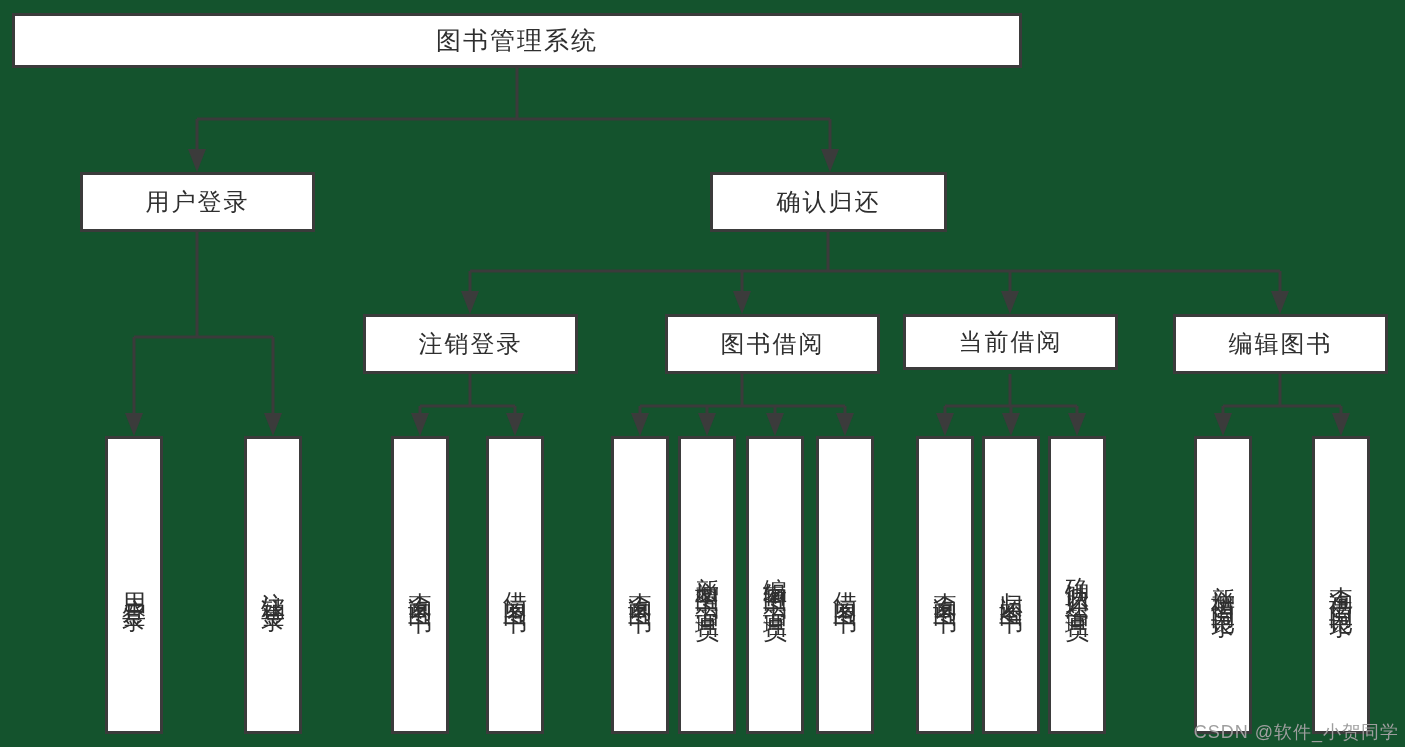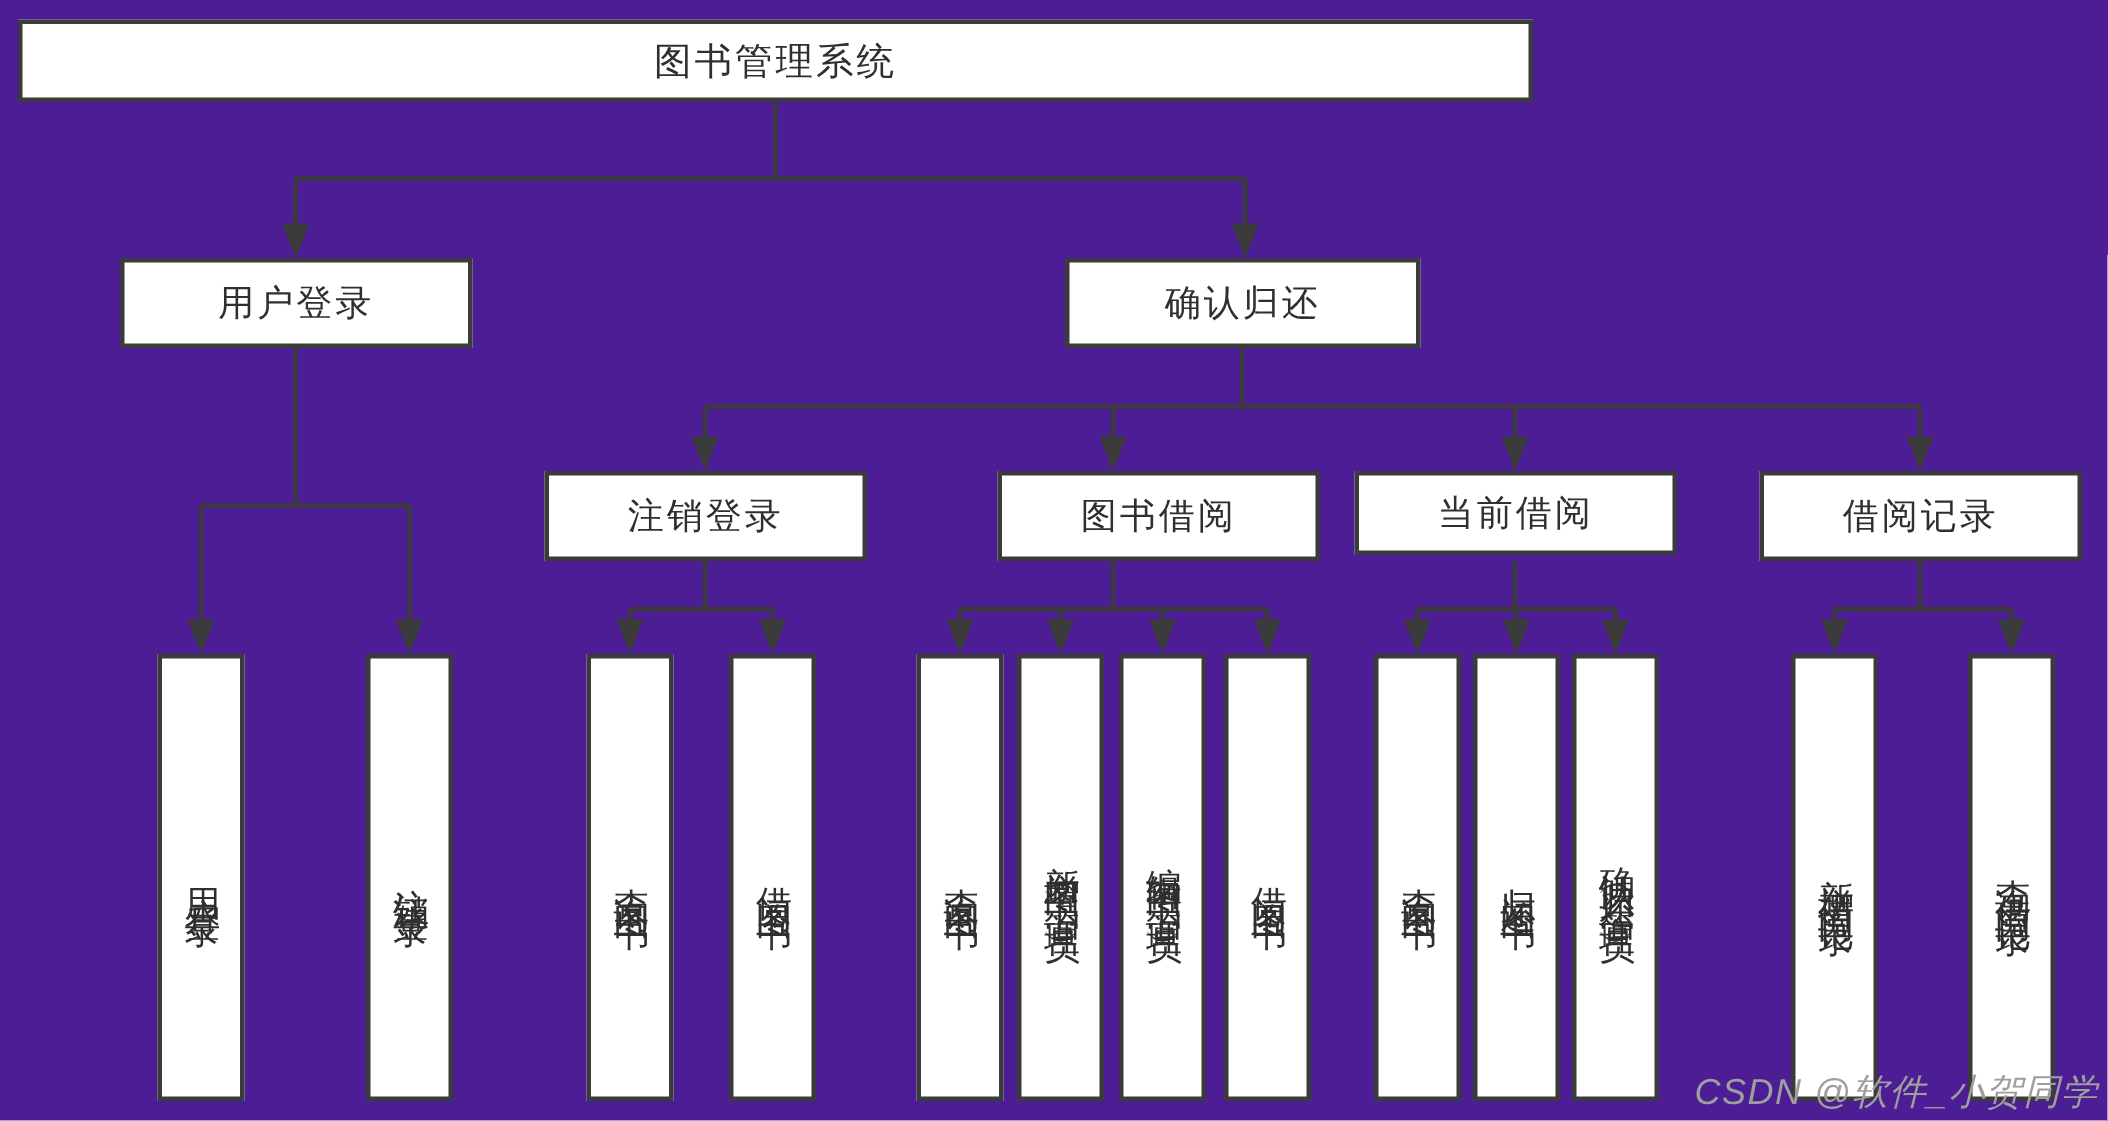--- a/index.html
+++ b/index.html
@@ -5,21 +5,21 @@
   html, body {
     margin: 0;
     padding: 0;
     background: #ffffff;
     font-family: "Liberation Sans", "DejaVu Sans", sans-serif;
   }
   .stage {
     position: relative;
     width: 1405px;
     height: 747px;
-    background: #4c1d95;
+    background: #14532d;
     overflow: hidden;
   }
   .wires {
     position: absolute;
     left: 0;
     top: 0;
     width: 1405px;
     height: 747px;
   }
   .node {
@@ -44,25 +44,24 @@
     writing-mode: vertical-rl;
     text-orientation: mixed;
     font-size: 24px;
     letter-spacing: 6px;
     line-height: 1;
   }
   .watermark {
     position: absolute;
     right: 6px;
     bottom: 3px;
-    font-size: 24px;
+    font-size: 18px;
     letter-spacing: 1px;
     color: #9e9e9e;
     white-space: nowrap;
-    font-style: italic;
   }
 </style>
 </head>
 <body>
 
 <div class="stage">
 
   <svg class="wires" viewBox="0 0 1405 747" xmlns="http://www.w3.org/2000/svg">
     <g stroke="#3b3b3b" stroke-width="3" fill="none">
       <path d="M517,68 V119 M197,119 H830 M197,119 V152 M830,119 V152"></path>
@@ -110,21 +109,21 @@
   <div class="node h" style="left:363px; top:314px; width:215px; height:60px">
     <span>注销登录</span>
   </div>
   <div class="node h" style="left:665px; top:314px; width:215px; height:60px">
     <span>图书借阅</span>
   </div>
   <div class="node h" style="left:903px; top:314px; width:215px; height:56px">
     <span>当前借阅</span>
   </div>
   <div class="node h" style="left:1173px; top:314px; width:215px; height:60px">
-    <span>借阅记录</span>
+    <span>编辑图书</span>
   </div>
 
   <div class="node v" style="left:105px; top:436px; width:58px; height:298px">
     <span>用户登录</span>
   </div>
   <div class="node v" style="left:244px; top:436px; width:58px; height:298px">
     <span>注销登录</span>
   </div>
 
   <div class="node v" style="left:391px; top:436px; width:58px; height:298px">

